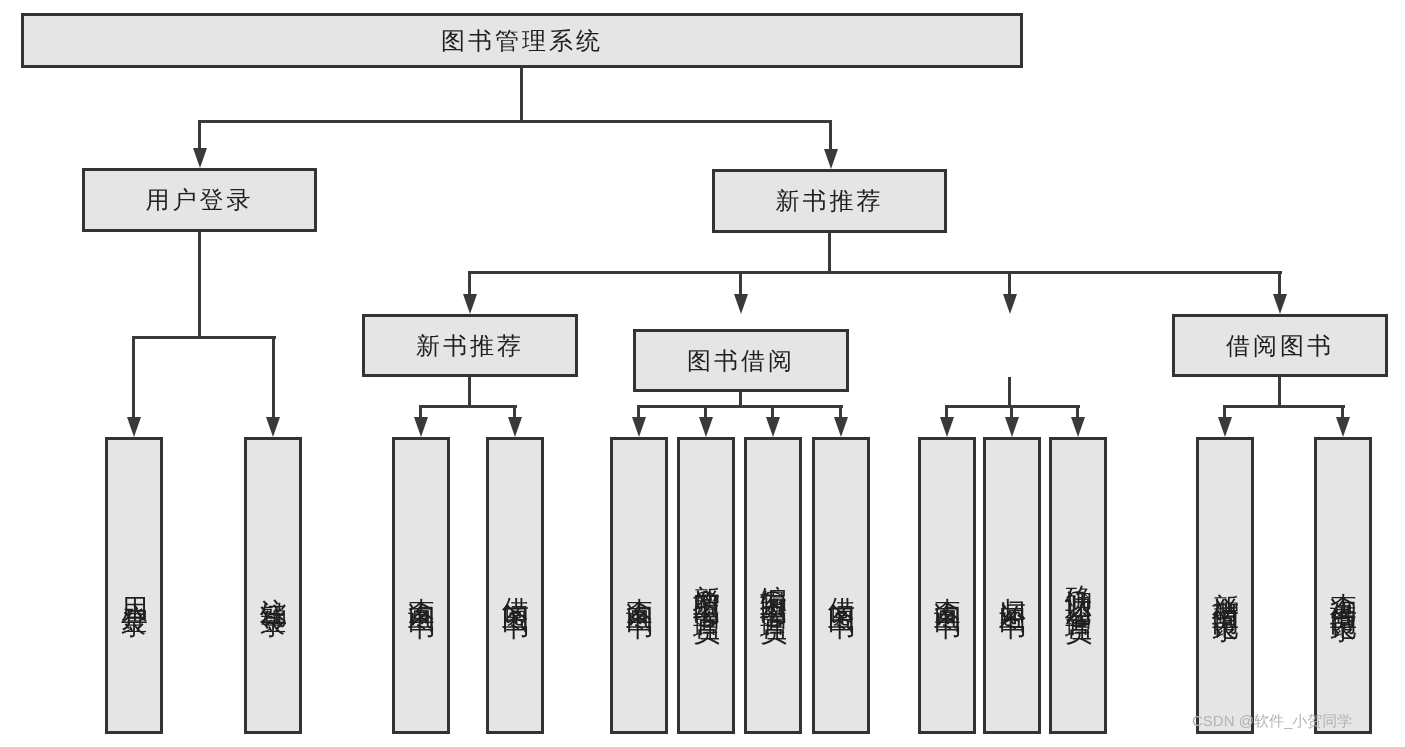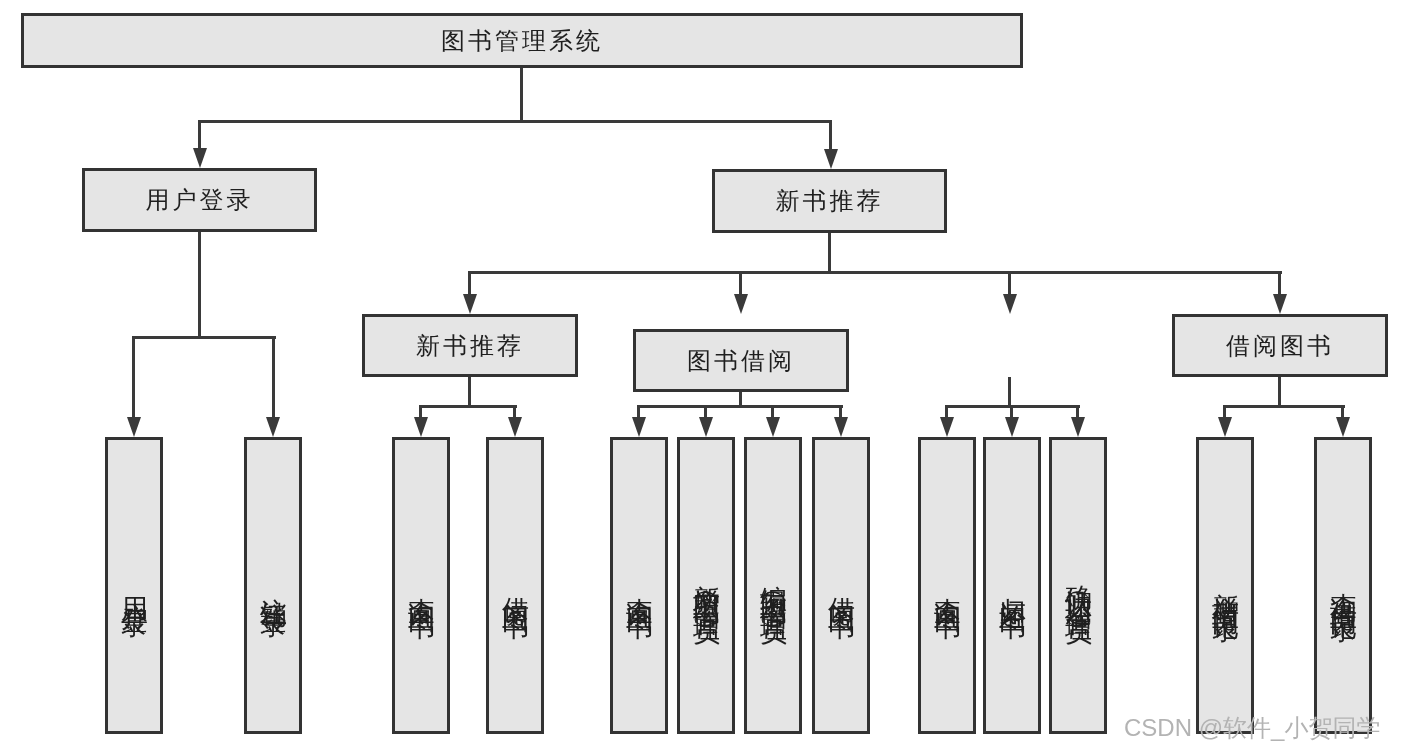--- a/index.html
+++ b/index.html
@@ -21,21 +21,21 @@
     font-size:27px;letter-spacing:5px;line-height:1;white-space:nowrap;
   }
   .v{position:absolute;width:3px;background:var(--line);}
   .h{position:absolute;height:3px;background:var(--line);}
   .a{
     position:absolute;width:0;height:0;
     border-left:7px solid transparent;border-right:7px solid transparent;
     border-top:20px solid var(--line);
   }
   .watermark{
-    position:absolute;left:1124px;top:712px;font-size:24px;
+    position:absolute;left:1192px;top:712px;font-size:15px;
     color:var(--watermark);white-space:nowrap;z-index:5;
   }
 </style>
 </head>
 <body>
 
 <div class="stage">
 
   <div class="v" style="left:520px;top:68px;height:55px;"></div>
   <div class="h" style="left:198px;top:120px;width:634px;"></div>

